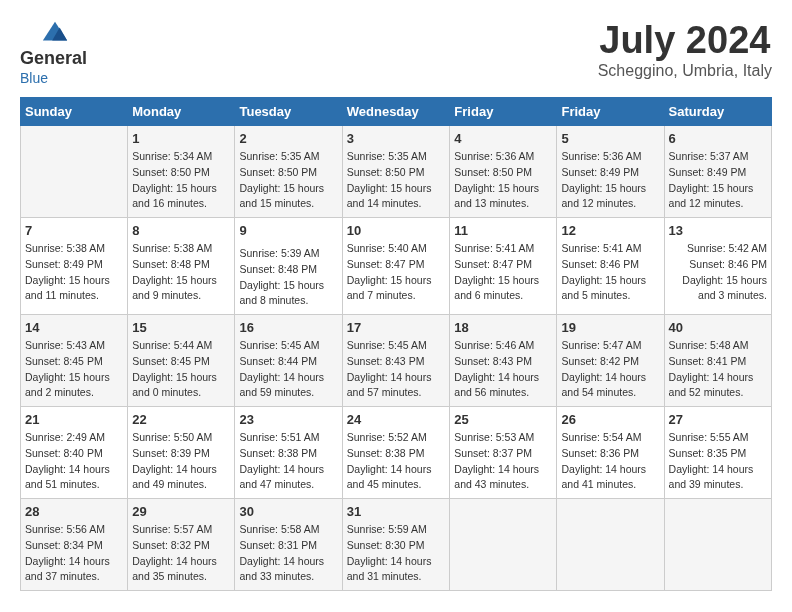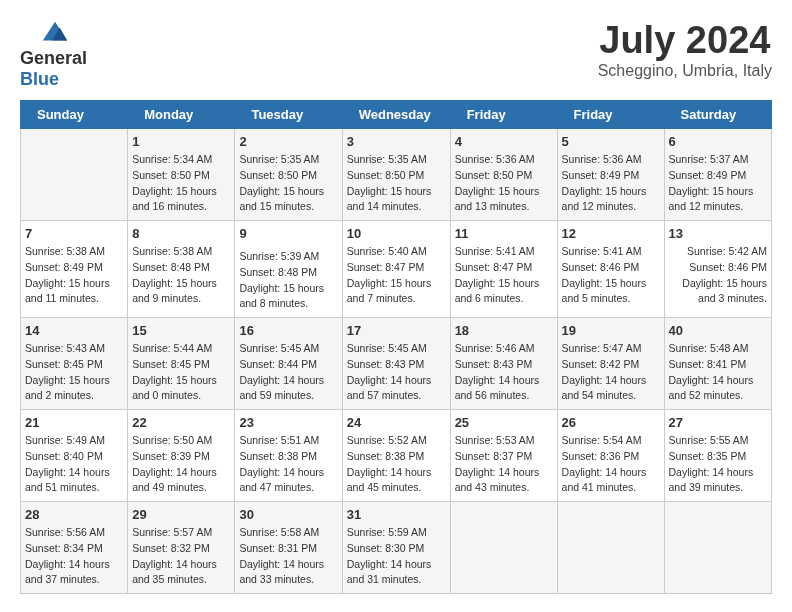--- a/index.html
+++ b/index.html
@@ -20,22 +20,22 @@
       display: flex;
       align-items: center;
       flex-direction: column;
     }
     .logo-text-general {
       font-size: 18px;
       font-weight: bold;
       color: #333;
     }
     .logo-text-blue {
-      font-size: 18px;
-      font-weight: bold;
+      font-size: 14px;
+      font-weight: normal;
       color: #2c6fad;
     }
     .logo-icon {
       width: 28px;
       height: 28px;
       margin-left: 2px;
     }
     .title-block {
       text-align: center;
     }
@@ -52,21 +52,21 @@
     .calendar {
       width: 100%;
       border-collapse: collapse;
       border: 1px solid #ccc;
     }
     .calendar th {
       background-color: #2c6fad;
       color: #fff;
       font-size: 13px;
       font-weight: bold;
-      padding: 6px 16px;
+      padding: 6px 4px;
       text-align: left;
       border: 1px solid #2c6fad;
     }
     .calendar td {
       vertical-align: top;
       padding: 5px 4px;
       font-size: 10.5px;
       color: #333;
       border: 1px solid #ccc;
       min-height: 80px;
@@ -265,21 +265,21 @@
           <span class="day-number">40</span>
           <div class="day-info" style="white-space: pre-line;">Sunrise: 5:48 AM
 Sunset: 8:41 PM
 Daylight: 14 hours
 and 52 minutes.</div>
         </td>
       </tr>
       <tr>
         <td>
           <span class="day-number">21</span>
-          <div class="day-info" style="white-space: pre-line;">Sunrise: 5:49 AM
+          <div class="day-info" style="white-space: pre-line;">Sunrise: 2:49 AM
 Sunset: 8:40 PM
 Daylight: 14 hours
 and 51 minutes.</div>
         </td>
         <td>
           <span class="day-number">22</span>
           <div class="day-info" style="white-space: pre-line;">Sunrise: 5:50 AM
 Sunset: 8:39 PM
 Daylight: 14 hours
 and 49 minutes.</div>

